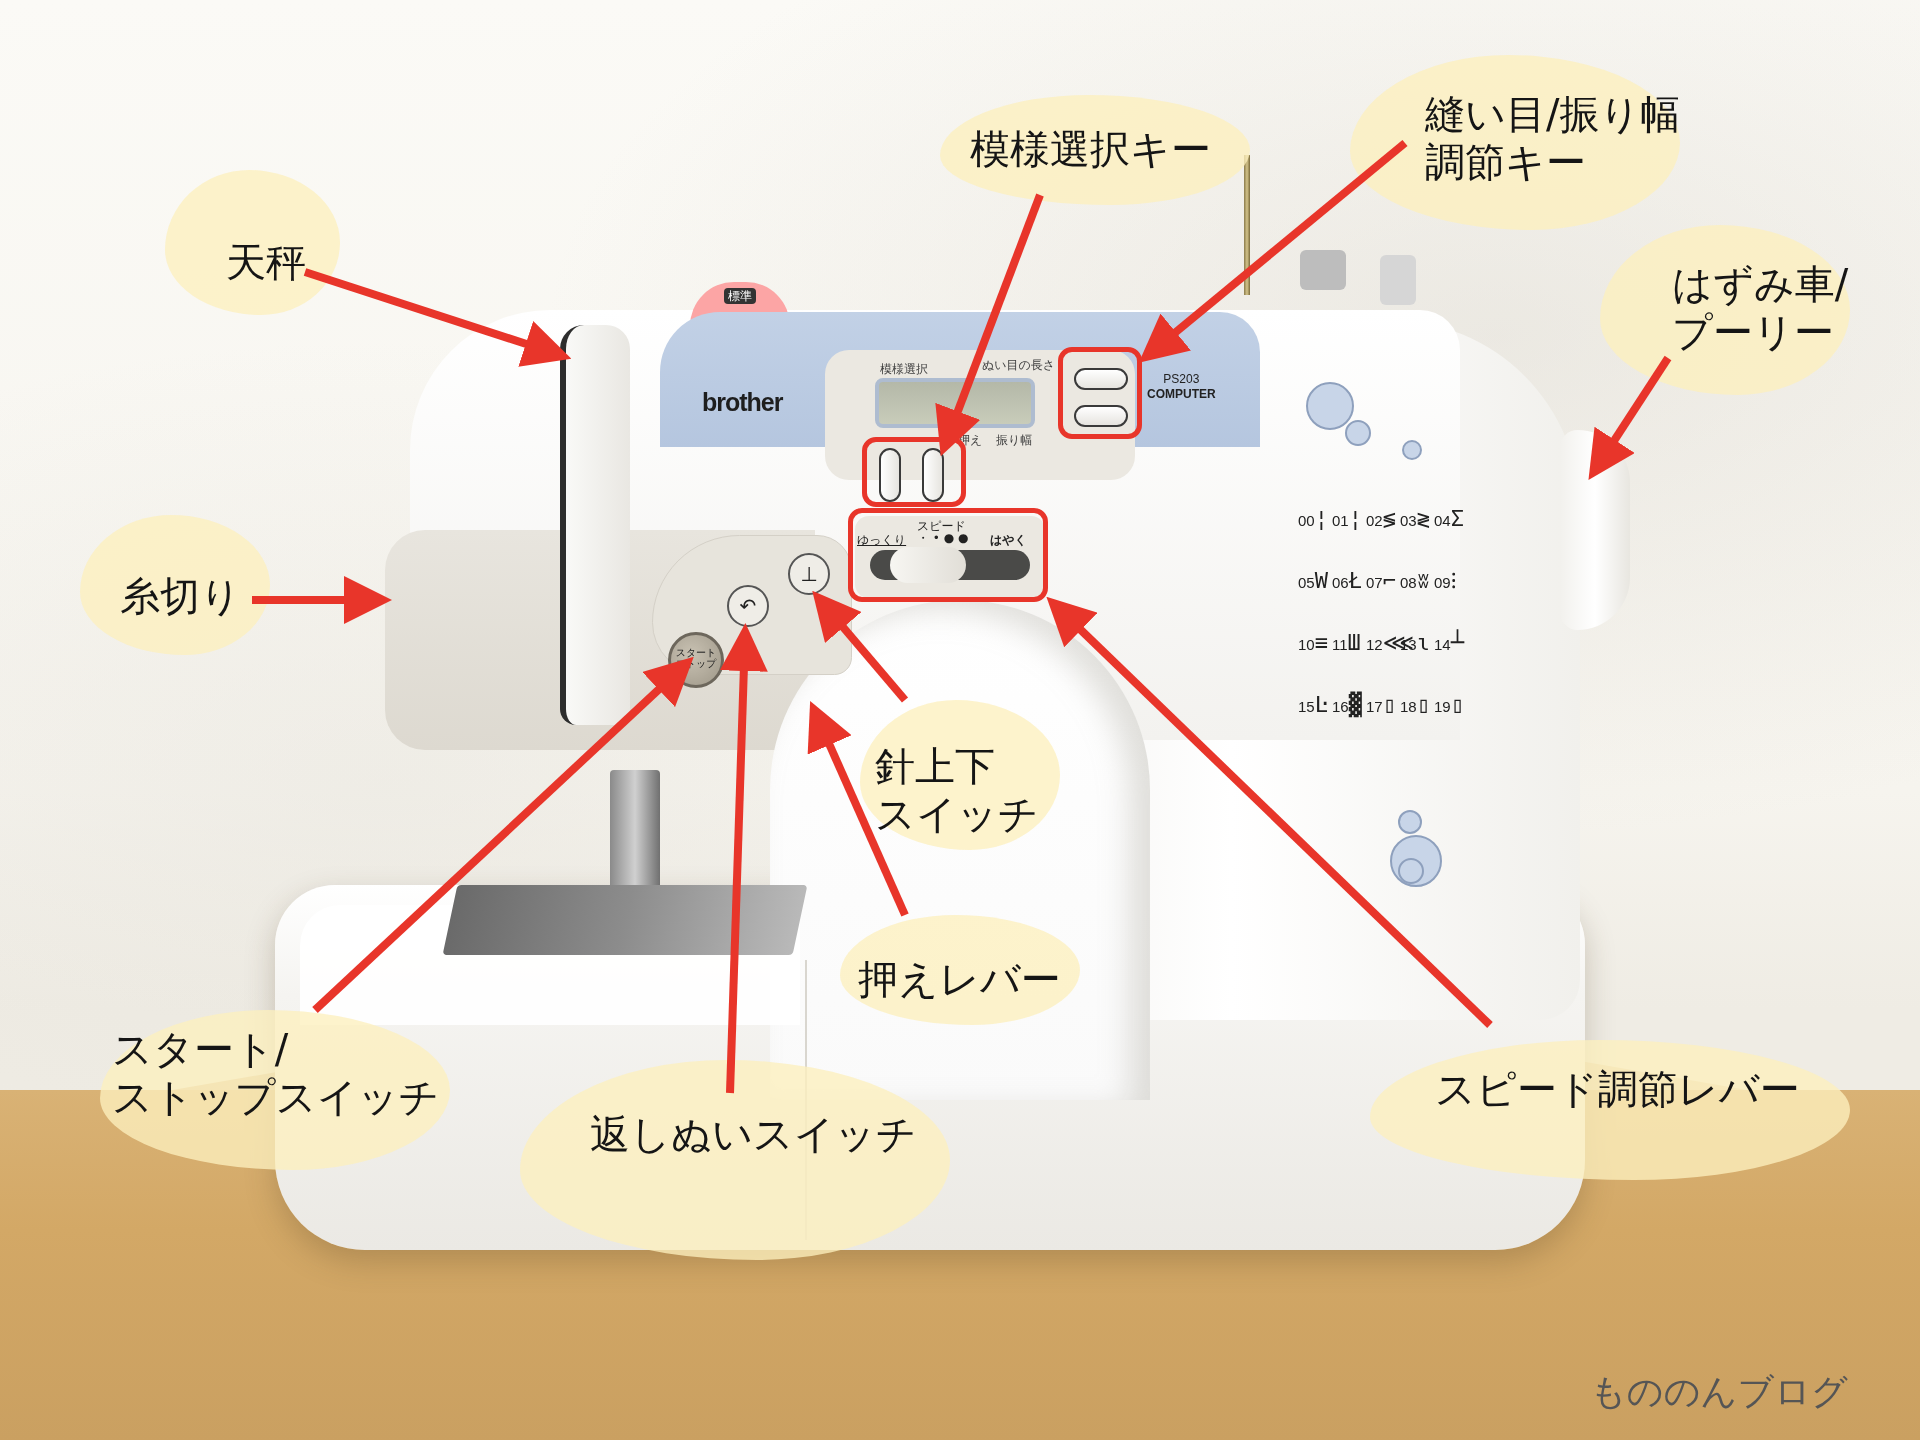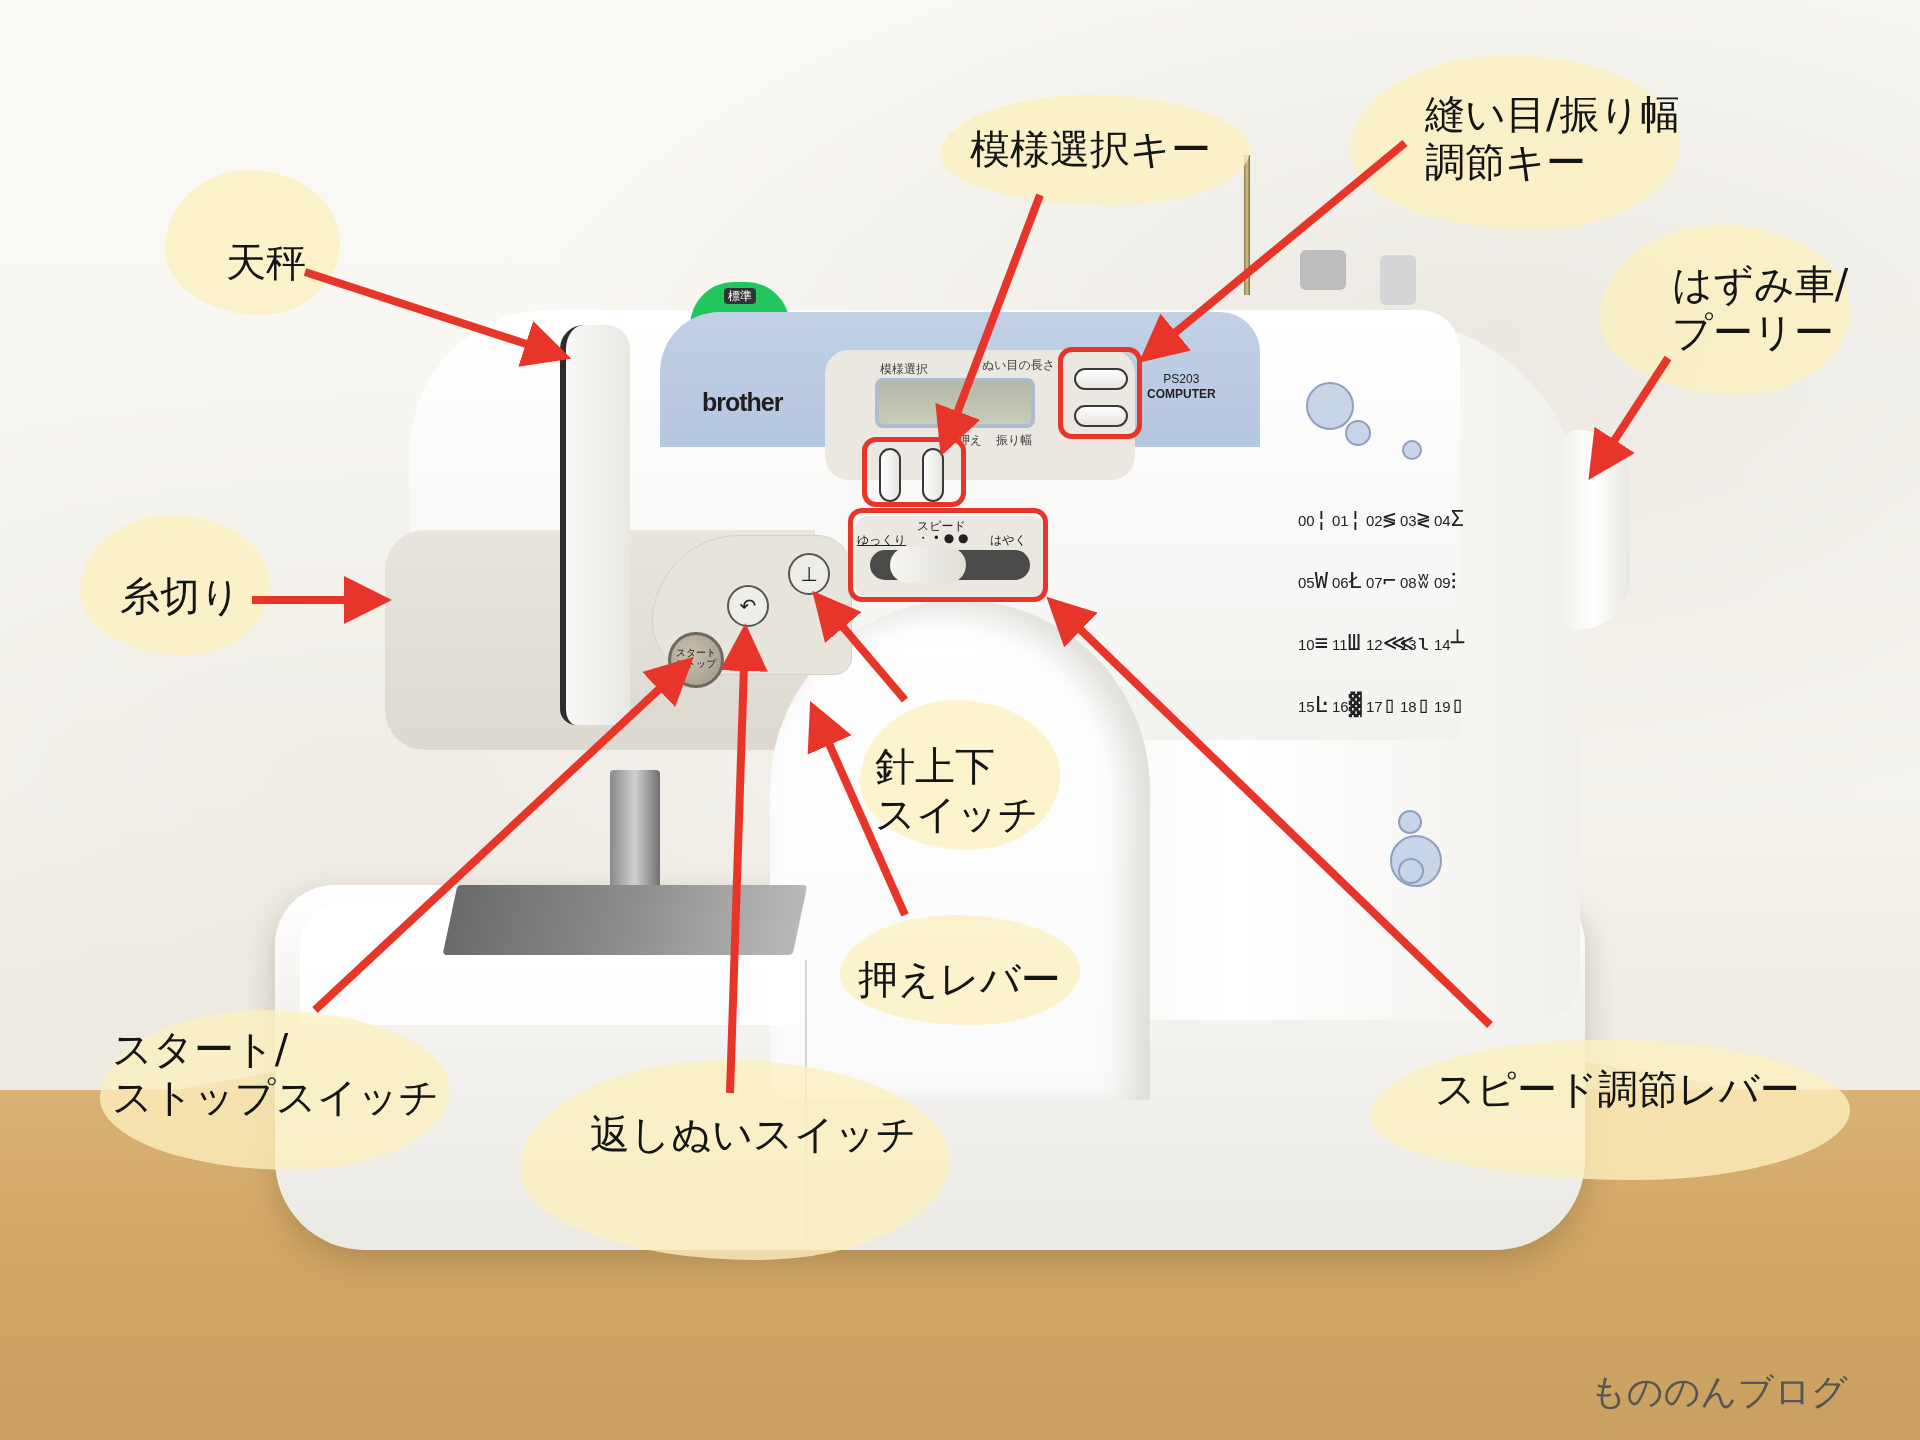--- a/index.html
+++ b/index.html
@@ -147,21 +147,21 @@
     border-radius: 4px;
   }
   .spool {
     position: absolute; left: 1244px; top: 155px; width: 6px; height: 140px;
     background: linear-gradient(90deg, #8a7a4a, #d4c48a, #7a6a3a);
   }
   .spool2 { position: absolute; left: 1300px; top: 250px; width: 46px; height: 40px; background: #bdbdbd; border-radius: 6px; }
   .spool3 { position: absolute; left: 1380px; top: 255px; width: 36px; height: 50px; background: #d6d6d6; border-radius: 6px; }
   .dial {
     position: absolute; left: 690px; top: 282px; width: 100px; height: 44px;
-    background: #22c55e; border-radius: 50px 50px 0 0;
+    background: #fca5a5; border-radius: 50px 50px 0 0;
     font-size: 12px; color: #fff; text-align: center; padding-top: 6px;
   }
   .dial span { background: #333; padding: 1px 4px; border-radius: 4px; }
 
   
   .stitch-chart {
     position: absolute; left: 1298px; top: 500px; width: 170px;
     display: grid; grid-template-columns: repeat(5, 34px); row-gap: 22px;
   }
   .stitch { display: flex; align-items: center; }
@@ -230,21 +230,21 @@
   <div class="pill-h" style="left:1074px; top:368px;"></div>
   <div class="pill-h" style="left:1074px; top:405px;"></div>
 
   <div class="pill-v" style="left:879px; top:448px;"></div>
   <div class="pill-v" style="left:922px; top:448px;"></div>
 
   <div class="speed-box"></div>
   <div class="speed-txt" style="left:917px; top:518px;">スピード</div>
   <div class="speed-txt" style="left:857px; top:532px;text-decoration:underline;">ゆっくり</div>
   <div class="speed-txt" style="left:917px; top:530px;">・ • ● ●</div>
-  <div class="speed-txt" style="left:990px; top:532px;">はやく</div>
+  <div class="speed-txt" style="left:990px; top:532px;font-weight:bold;">はやく</div>
   <div class="speed-track"></div>
   <div class="speed-knob"></div>
 
   <div class="button-pod"></div>
   <div class="start-btn">
     <span style="white-space:pre;">スタート
 ストップ</span>
   </div>
   <div class="round-btn" style="left:727px; top:585px; width:42px; height:42px;">
     <span>↶</span>

